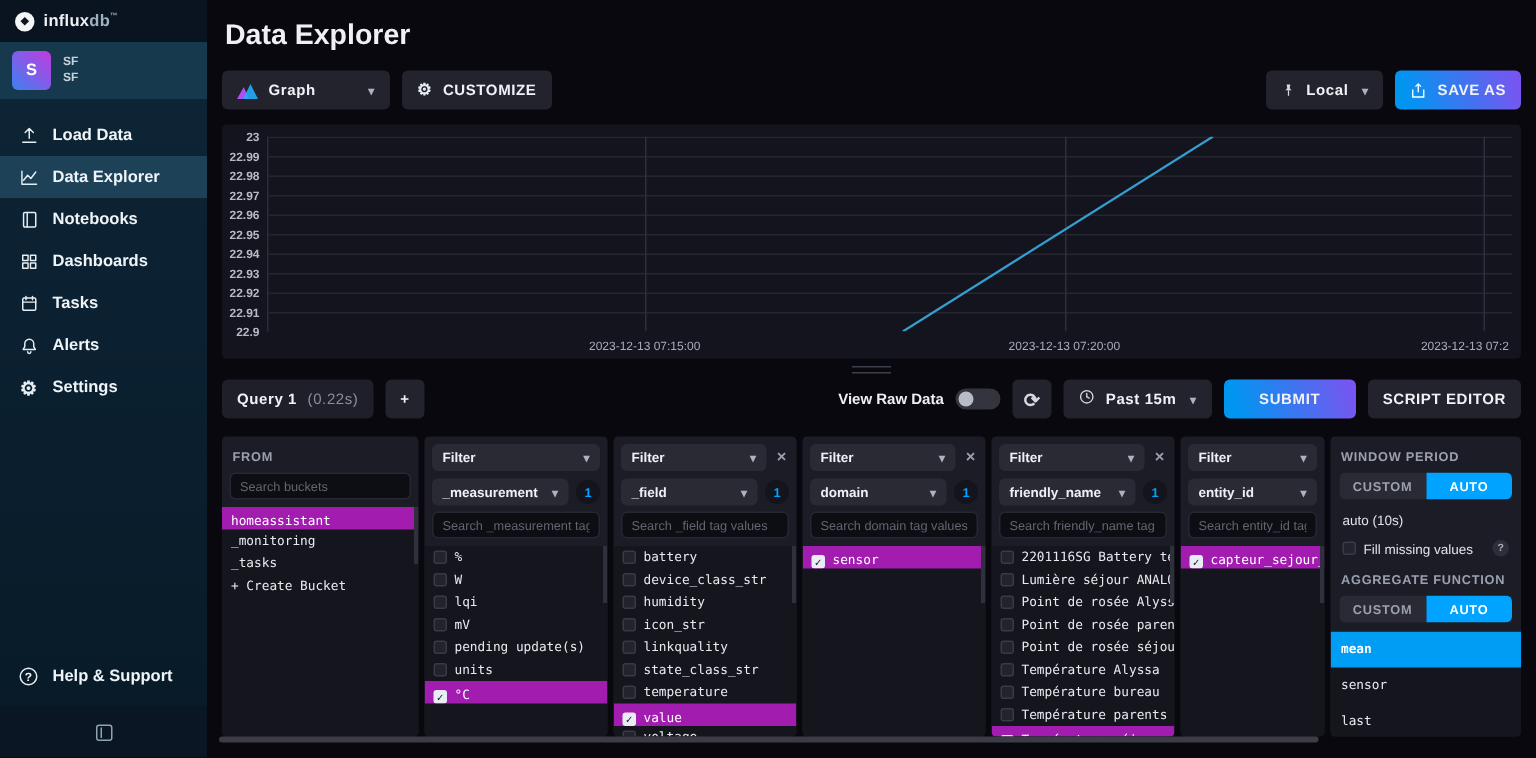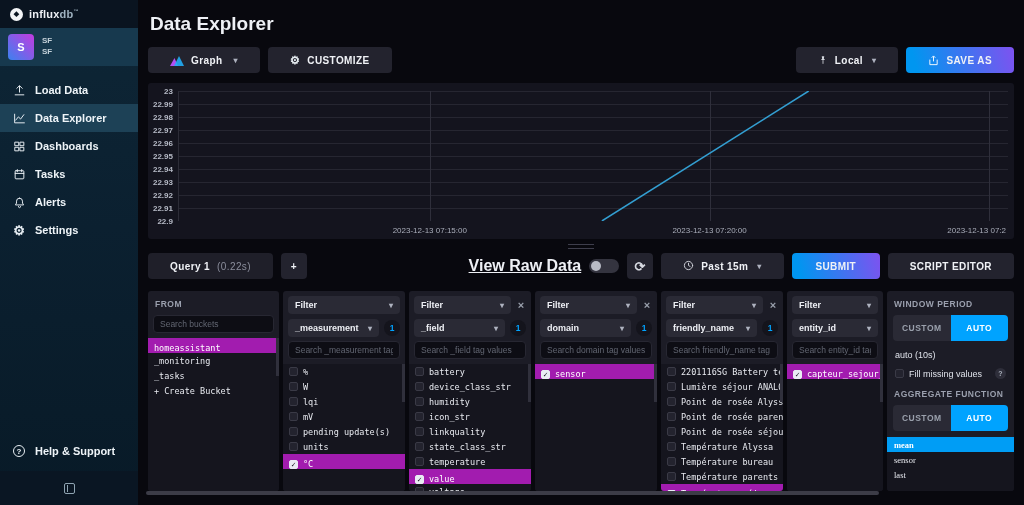--- a/index.html
+++ b/index.html
@@ -30,21 +30,21 @@
     display:flex; align-items:center; justify-content:center; }
   .collapse-row { height:34px; flex:none; background:#0a1623; display:flex; align-items:center; justify-content:center; margin-top:6px; }
   .collapse-icon { width:11px; height:11px; border:1.4px solid #8fa4b2; border-radius:2px; position:relative; }
   .collapse-icon::after { content:""; position:absolute; left:2px; top:1px; bottom:1px; width:1.4px; background:#8fa4b2; }
 
   
   .main { flex:1; min-width:0; display:flex; flex-direction:column; padding:0 10px; position:relative; }
   .page-title { font-size:19px; font-weight:bold; margin:13px 2px 12px; }
   .toolbar { display:flex; align-items:center; gap:8px; flex:none; }
   .dd, .btn { height:26px; background:#23232e; border-radius:4px; display:flex; align-items:center; gap:7px;
-    padding:0 22px; font-size:10px; font-weight:bold; letter-spacing:.4px; color:#f0f2f6; cursor:pointer; white-space:nowrap; }
+    padding:0 10px; font-size:10px; font-weight:bold; letter-spacing:.4px; color:#f0f2f6; cursor:pointer; white-space:nowrap; }
   .caret { font-size:8px; color:#aeb2bf; }
   .graph-dd { width:112px; justify-content:space-between; }
   .graph-dd .gl { display:flex; align-items:center; gap:7px; }
   .btn-grad { background:linear-gradient(75deg,#0096f0 10%,#7e52f0 100%); }
   .spacer { flex:1; }
   .minicaret { margin-left:2px; }
 
   
   .chart-panel { margin-top:10px; height:156px; flex:none; background:#14141e; border-radius:3px;
     display:flex; flex-direction:column; padding:8px 6px 0 0; }
@@ -59,21 +59,21 @@
   .xtick { position:absolute; top:5px; font-size:8px; color:#a9adb9; white-space:nowrap; }
 
   .handle-row { height:14px; flex:none; display:flex; align-items:center; justify-content:center; }
   .drag-handle { width:26px; height:5px; border-top:1.5px solid #3e3e4c; border-bottom:1.5px solid #3e3e4c; cursor:row-resize; }
 
   
   .query-bar { height:26px; flex:none; display:flex; align-items:center; gap:8px; margin-bottom:12px; }
   .query-tab { background:#1f1f29; }
   .query-tab .dur { color:#8b8e9c; font-weight:normal; }
   .sq-btn { width:26px; flex:none; justify-content:center; padding:0; }
-  .raw-label { font-size:16px; font-weight:bold;text-decoration:underline; }
+  .raw-label { font-size:10px; font-weight:bold; }
   .toggle { width:30px; height:14px; border-radius:7px; background:#34343f; position:relative; cursor:pointer; flex:none; }
   .toggle .knob { position:absolute; left:2px; top:2px; width:10px; height:10px; border-radius:50%; background:#b9bcc6; }
   .refresh-glyph { font-size:13px; line-height:13px; color:#d6d9e0; }
   .clock-icon svg { width:11px; height:11px; stroke:#d6d9e0; stroke-width:2; fill:none; stroke-linecap:round; }
   .submit-btn { width:88px; justify-content:center; }
 
   
   .builder { flex:1; min-height:0; display:flex; gap:4px; margin-bottom:14px; }
   .col { background:#1c1c26; border-radius:3px; display:flex; flex-direction:column; min-width:0; overflow:hidden; }
   .col-from { width:131px; flex:none; }
@@ -94,30 +94,30 @@
     font-family:"DejaVu Sans Mono",monospace; }
   .list::after { content:""; position:absolute; top:0; right:0; width:3px; height:38px; background:#30303c; }
   .lrow { height:15px; display:flex; align-items:center; gap:5px; padding:0 6px; font-size:8.5px;
     color:#e8eaf0; white-space:nowrap; overflow:hidden; cursor:pointer; }
   .lrow.sel { background:#a21caf; color:#fff; font-weight:normal;align-items:flex-end; }
   .cb { width:9px; height:9px; flex:none; border-radius:2px; background:#23232e; border:1px solid #3a3a46;
     font-size:7.5px; line-height:8px; text-align:center; color:#15151d; }
   .cb.on { background:#e9ecf4; border-color:#e9ecf4; }
 
   
-  .seg { display:flex; height:26px; border-radius:4px; overflow:hidden; margin:4px 6px 0; }
+  .seg { display:flex; height:18px; border-radius:4px; overflow:hidden; margin:4px 6px 0; }
   .seg-btn { flex:1; display:flex; align-items:center; justify-content:center; font-size:8.5px; font-weight:bold;
     letter-spacing:.5px; background:#2a2a35; color:#9aa0ac; cursor:pointer; }
   .seg-btn.active { background:#00a3ff; color:#fff; }
   .auto-val { font-size:9px; color:#dfe2ea; margin:9px 8px 0; }
   .fill-row { display:flex; align-items:center; gap:5px; font-size:9px; color:#dfe2ea; margin:8px 8px 2px; }
   .qmark { margin-left:auto; width:11px; height:11px; flex:none; border-radius:50%; background:#2e2e3a; color:#aab0bc;
     font-size:7px; font-weight:bold; display:flex; align-items:center; justify-content:center; }
   .agg-list { flex:1; margin-top:6px; background:#15151e; font-family:"DejaVu Sans Mono",monospace; overflow:hidden; }
-  .agg-row { height:15px; display:flex; align-items:center; padding:7px 7px; font-size:8.5px; color:#e8eaf0; cursor:pointer;font-family:Liberation Serif, serif; }
+  .agg-row { height:15px; display:flex; align-items:center; padding:12px 7px; font-size:8.5px; color:#e8eaf0; cursor:pointer; }
   .agg-row.sel { background:#009df5; color:#fff; font-weight:bold; }
 
   .hscrollbar { position:absolute; left:8px; bottom:10px; width:733px; height:4px; border-radius:2px; background:#3c3c47; }
 </style>
 </head>
 <body>
 
 <div class="app">
 
   <aside class="sidebar">
@@ -141,20 +141,29 @@
         </span>
       <span>Load Data</span>
     </div>
     <div class="nav-item active">
       <span class="nav-icon">
         <svg viewBox="0 0 24 24">
             <path d="M3 4v16h18 M5 15l5-6 4 4 6-8"></path>
           </svg>
         </span>
       <span>Data Explorer</span>
+    </div>
+    <div class="nav-item">
+      <span class="nav-icon">
+        <svg viewBox="0 0 24 24">
+            <rect x="5" y="3" width="15" height="18" rx="1.5"></rect>
+            <path d="M9.5 3v18"></path>
+          </svg>
+        </span>
+      <span>Notebooks</span>
     </div>
     <div class="nav-item">
       <span class="nav-icon">
         <svg viewBox="0 0 24 24">
             <rect x="4" y="4" width="6.5" height="6.5"></rect>
             <rect x="13.5" y="4" width="6.5" height="6.5"></rect>
             <rect x="4" y="13.5" width="6.5" height="6.5"></rect>
             <rect x="13.5" y="13.5" width="6.5" height="6.5"></rect>
           </svg>
         </span>

